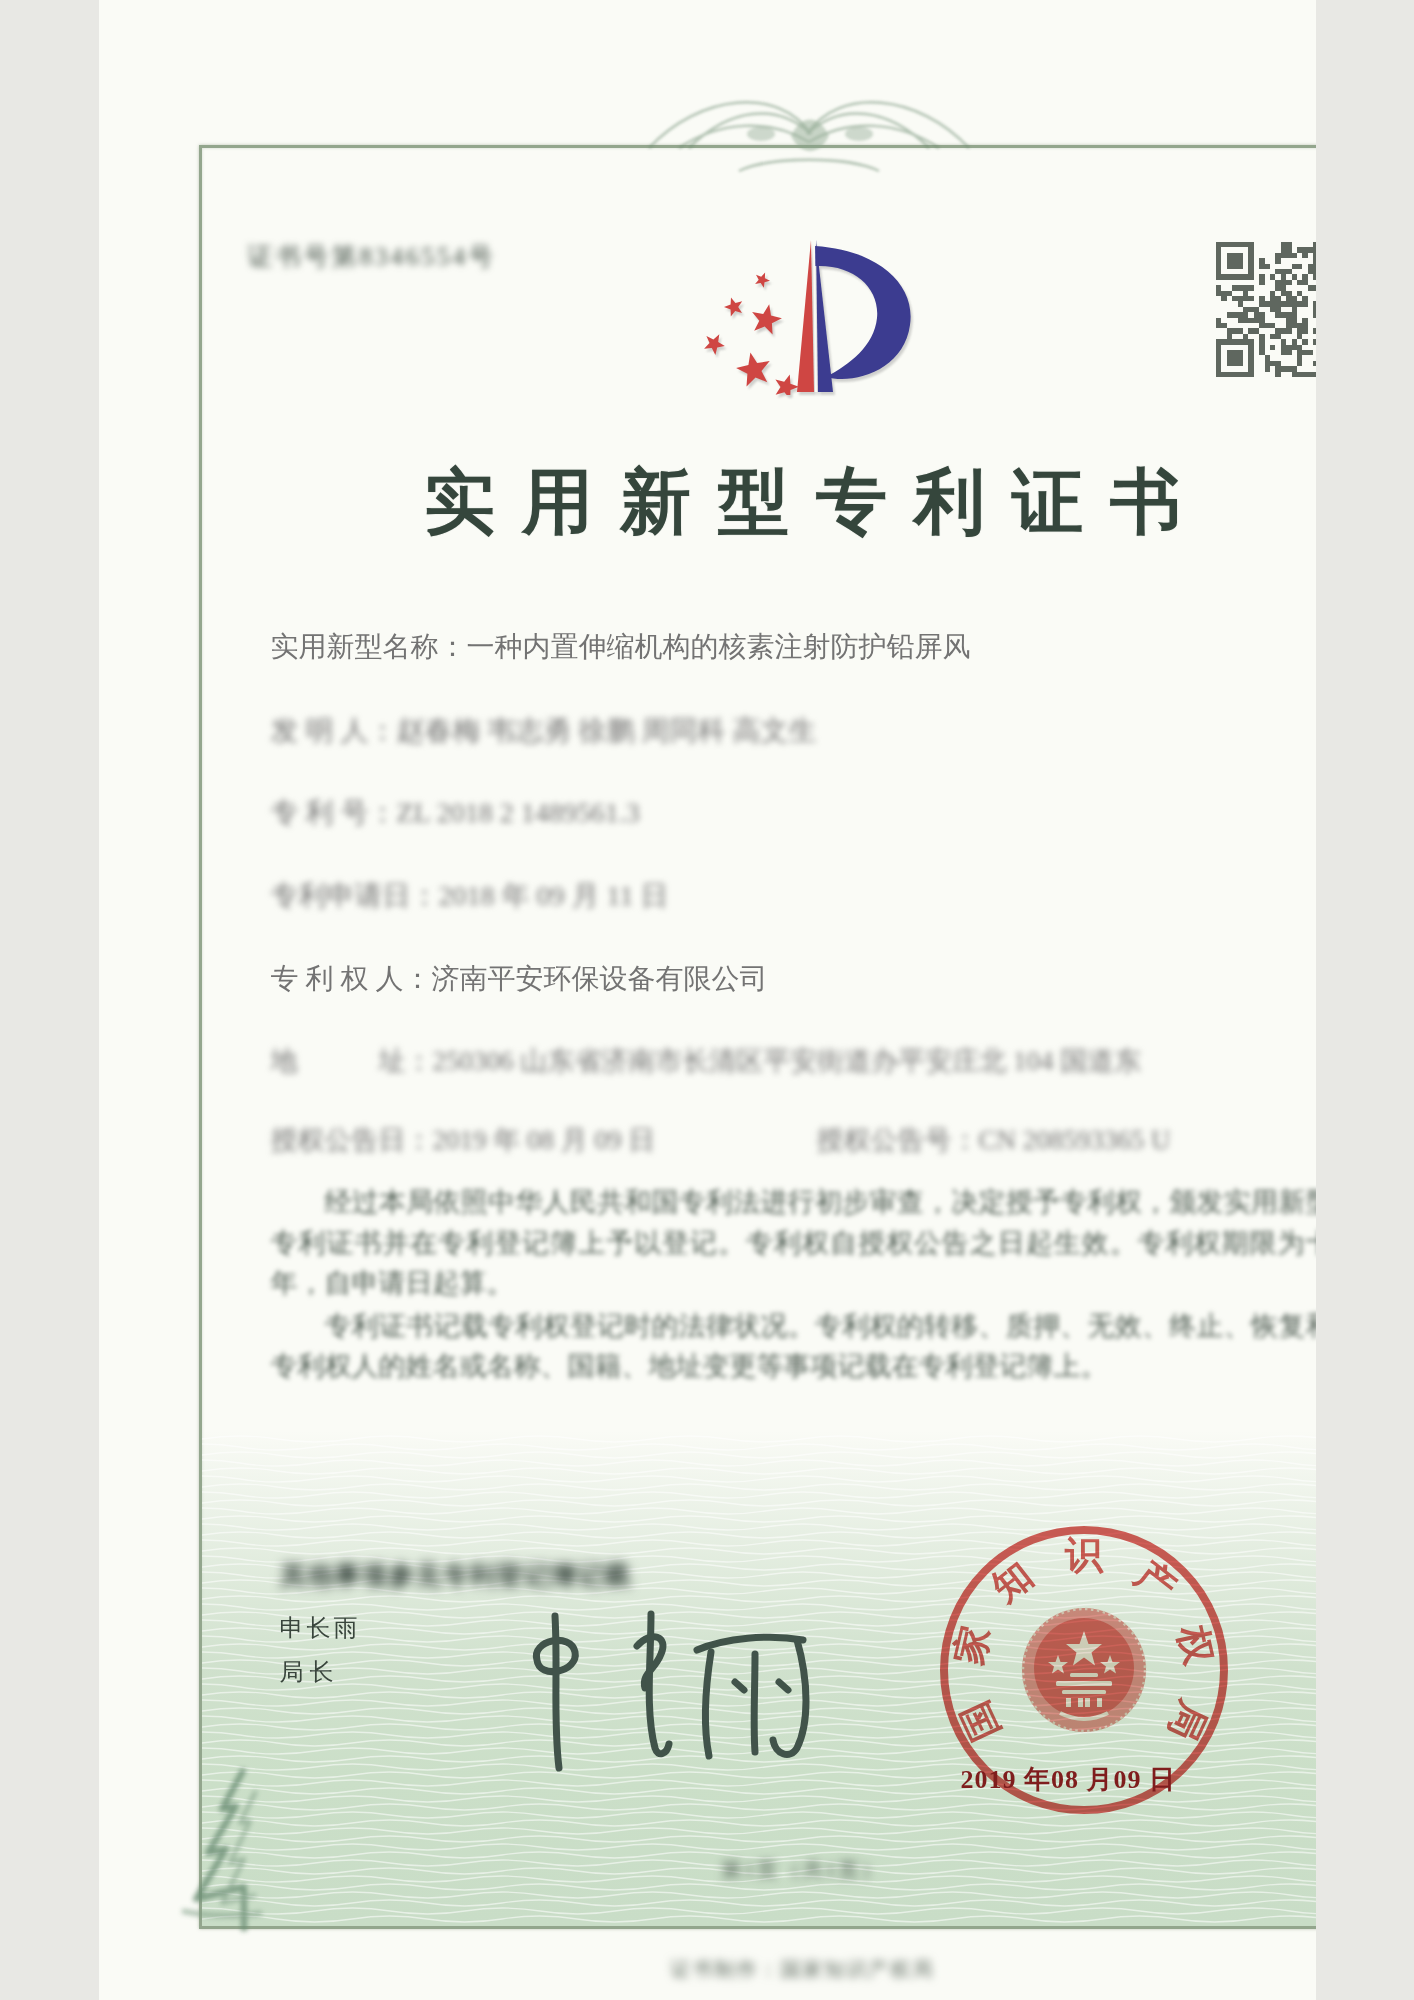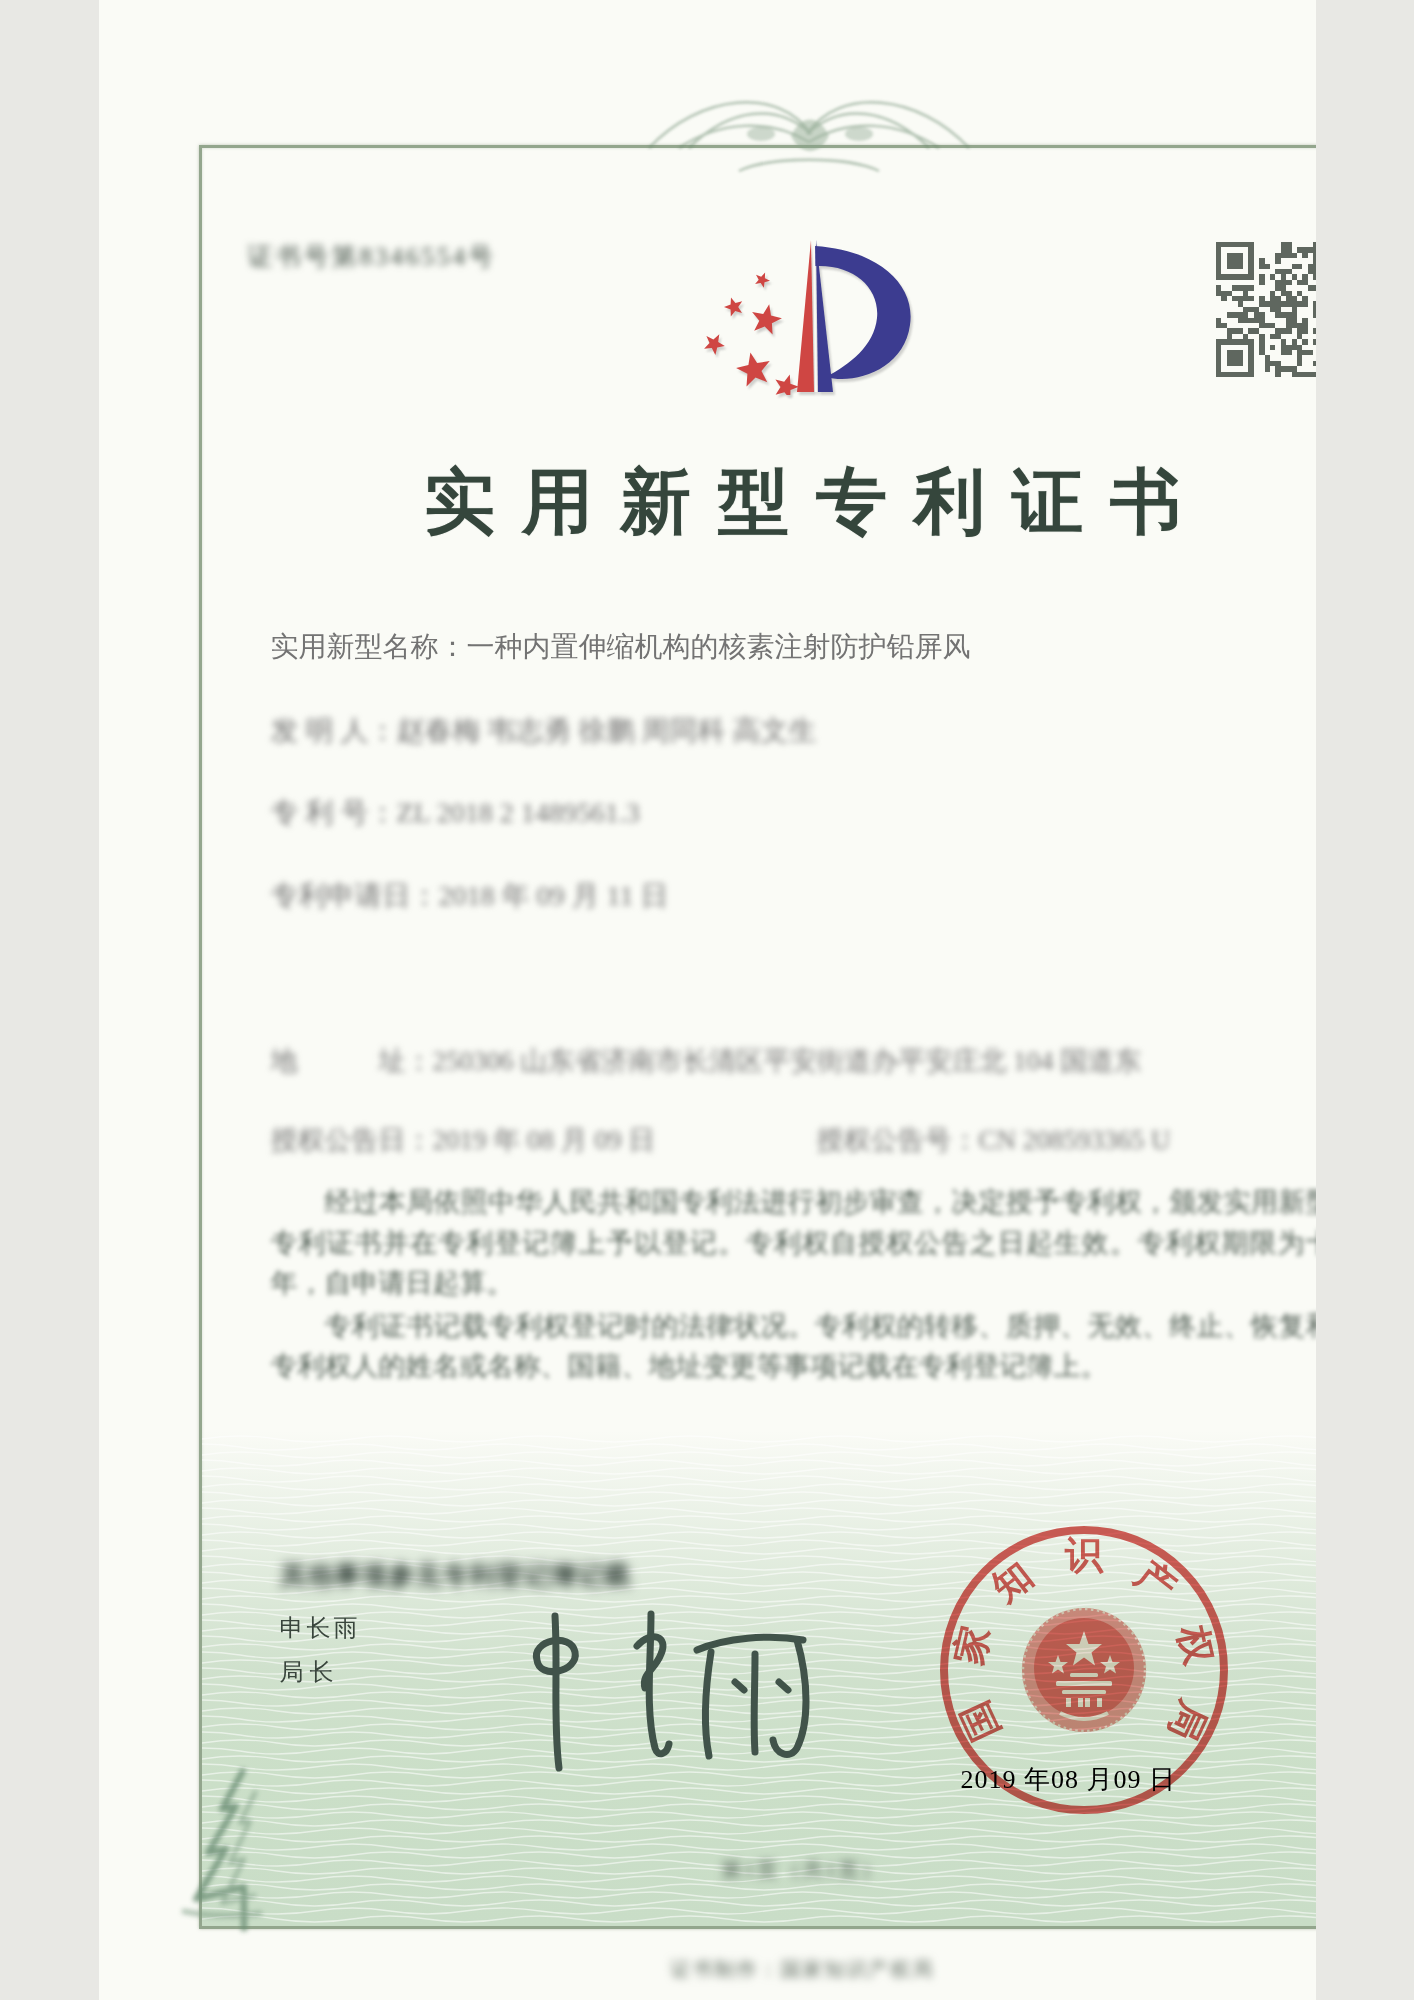--- a/index.html
+++ b/index.html
@@ -60,21 +60,21 @@
   .director-label,.director-name{
     position:absolute;left:181px;color:#39453c;
     font-family:"Liberation Sans","DejaVu Sans",sans-serif;
   }
   .director-label{top:1656px;font-size:24px;letter-spacing:6px;}
   .director-name{top:1612px;font-size:24px;letter-spacing:3px;}
   .signature{position:absolute;left:380px;top:1590px;}
   .seal{position:absolute;left:833px;top:1513px;mix-blend-mode:multiply;opacity:.93;}
   .seal-date{
     position:absolute;left:862px;top:1762px;width:240px;
-    font-size:26px;color:#000000;letter-spacing:1px;white-space:nowrap;
+    font-size:26px;color:#7f1d1d;letter-spacing:1px;white-space:nowrap;font-weight:bold;
   }
   .page-no{
     position:absolute;left:100px;top:1856px;width:1208px;text-align:center;
     font-size:21px;color:#4e5d52;filter:blur(4px);letter-spacing:2px;
   }
   .print-note{
     position:absolute;left:100px;top:1956px;width:1208px;text-align:center;
     font-size:20px;color:#5a675c;filter:blur(4.5px);letter-spacing:2px;
   }
 </style>
@@ -509,20 +509,23 @@
     </svg>
 
   <div class="title">实用新型专利证书</div>
 
   <div class="field" style="left:172px;top:628px;">
     <span>实用新型名称：</span><span>一种内置伸缩机构的核素注射防护铅屏风</span>
   </div>
   <div class="field blurred" style="left:172px;top:712px;">发  明  人：赵春梅 韦志勇 徐鹏 周同科 高文生</div>
   <div class="field blurred" style="left:172px;top:794px;">专  利  号：ZL 2018 2 1489561.3</div>
   <div class="field blurred" style="left:172px;top:877px;">专利申请日：2018 年 09 月 11 日</div>
+  <div class="field" style="left:172px;top:960px;">
+    <span>专 利 权 人：</span><span>济南平安环保设备有限公司</span>
+  </div>
   <div class="field blurred" style="left:172px;top:1043px;font-size:27px;">地　　　址：250306 山东省济南市长清区平安街道办平安庄北 104 国道东</div>
   <div class="field blurred" style="left:172px;top:1122px;font-size:27px;">授权公告日：2019 年 08 月 09 日</div>
   <div class="field blurred" style="left:718px;top:1122px;font-size:27px;">授权公告号：CN 208593365 U</div>
 
   <div class="paras">
     <p>经过本局依照中华人民共和国专利法进行初步审查，决定授予专利权，颁发实用新型专利证书并在专利登记簿上予以登记。专利权自授权公告之日起生效。专利权期限为十年，自申请日起算。</p>
     <p>专利证书记载专利权登记时的法律状况。专利权的转移、质押、无效、终止、恢复和专利权人的姓名或名称、国籍、地址变更等事项记载在专利登记簿上。</p>
   </div>
 
   <div class="notice-bar">其他事项参见专利登记簿记载</div>

